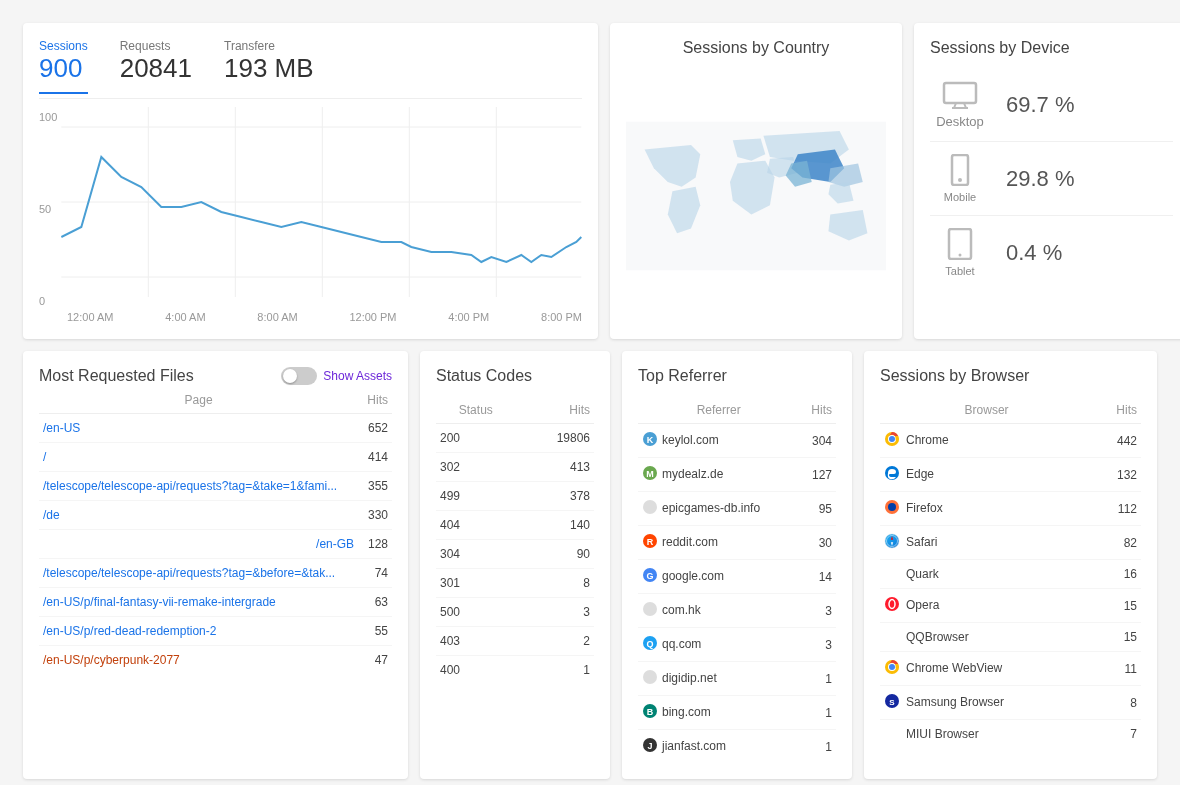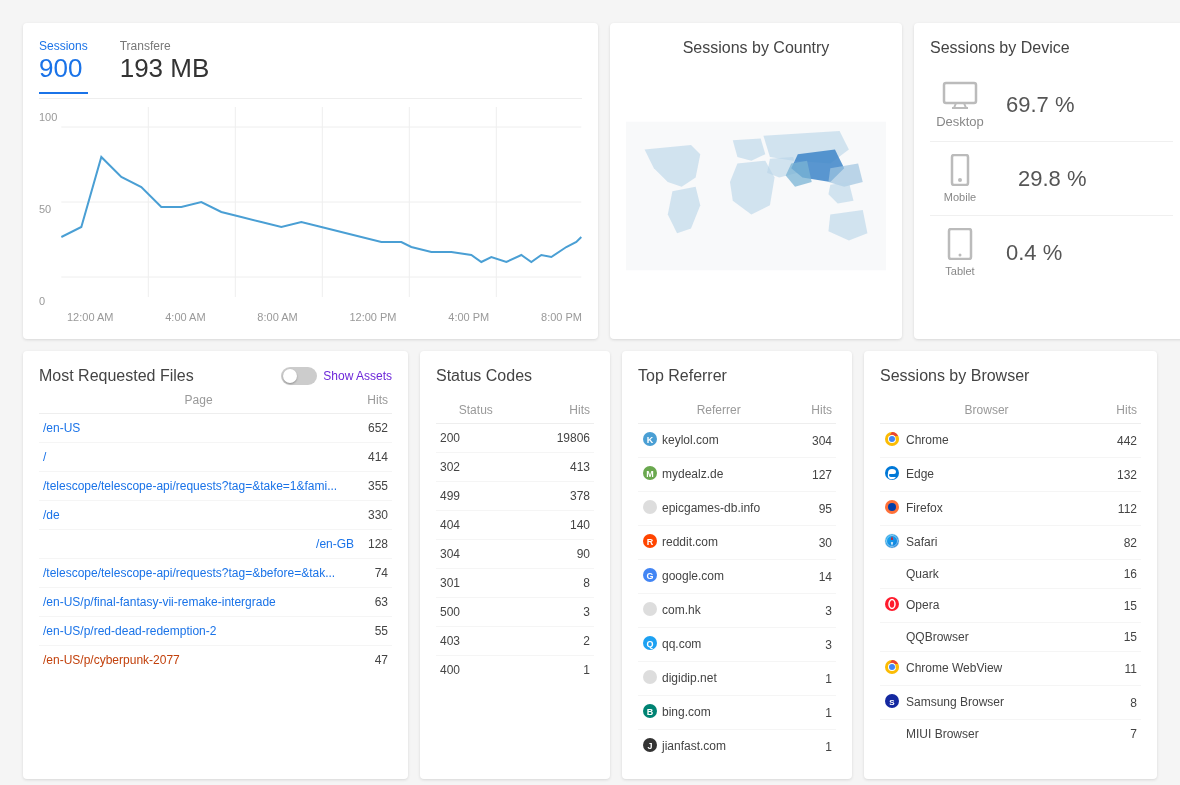--- a/index.html
+++ b/index.html
@@ -69,20 +69,24 @@
 
   <div class="top-row">
 
     <div class="card sessions-card">
       <div class="stats-tabs">
         <div class="stat-tab active">
           <div class="tab-label">Sessions</div>
           <div class="tab-value">900</div>
         </div>
         <div class="stat-tab">
+          <div class="tab-label">Requests</div>
+          <div class="tab-value">20841</div>
+        </div>
+        <div class="stat-tab">
           <div class="tab-label">Transfere</div>
           <div class="tab-value">193 MB</div>
         </div>
       </div>
 
       <div style="display:flex; gap:0;">
         <div style="display:flex; flex-direction:column; justify-content:space-between; font-size:11px; color:#999; padding-right:4px; padding-top:4px; height:200px;">
           <span>100</span>
           <span>50</span>
           <span>0</span>
@@ -164,21 +168,21 @@
       </div>
 
       <div class="device-item">
         <div style="text-align:center; width:60px;">
           <svg width="20" height="32" viewBox="0 0 20 32">
             <rect x="2" y="1" width="16" height="30" rx="2" fill="none" stroke="#bbb" stroke-width="2.5"></rect>
             <circle cx="10" cy="26" r="2" fill="#bbb"></circle>
           </svg>
           <div style="font-size:11px; color:#888; margin-top:2px;">Mobile</div>
         </div>
-        <div style="font-size:22px; color:#555; margin-left:28px;">29.8 %</div>
+        <div style="font-size:22px; color:#555; margin-left:16px;">29.8 %</div>
       </div>
 
       <div class="device-item">
         <div style="text-align:center; width:60px;">
           <svg width="26" height="32" viewBox="0 0 26 32">
             <rect x="2" y="1" width="22" height="30" rx="2" fill="none" stroke="#bbb" stroke-width="2.5"></rect>
             <circle cx="13" cy="27" r="1.5" fill="#bbb"></circle>
           </svg>
           <div style="font-size:11px; color:#888; margin-top:2px;">Tablet</div>
         </div>

